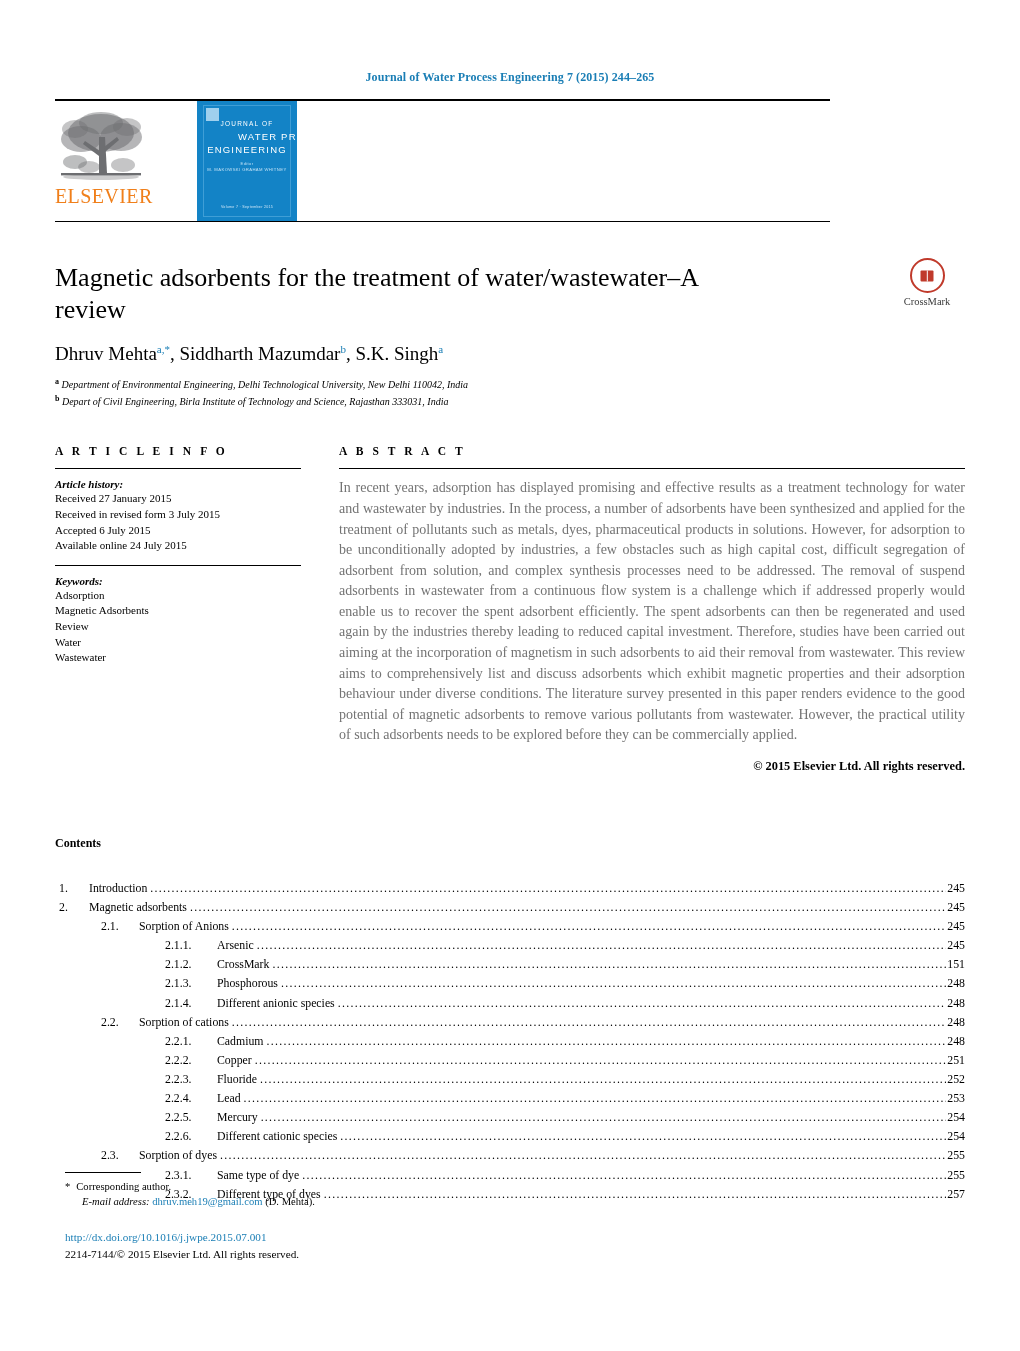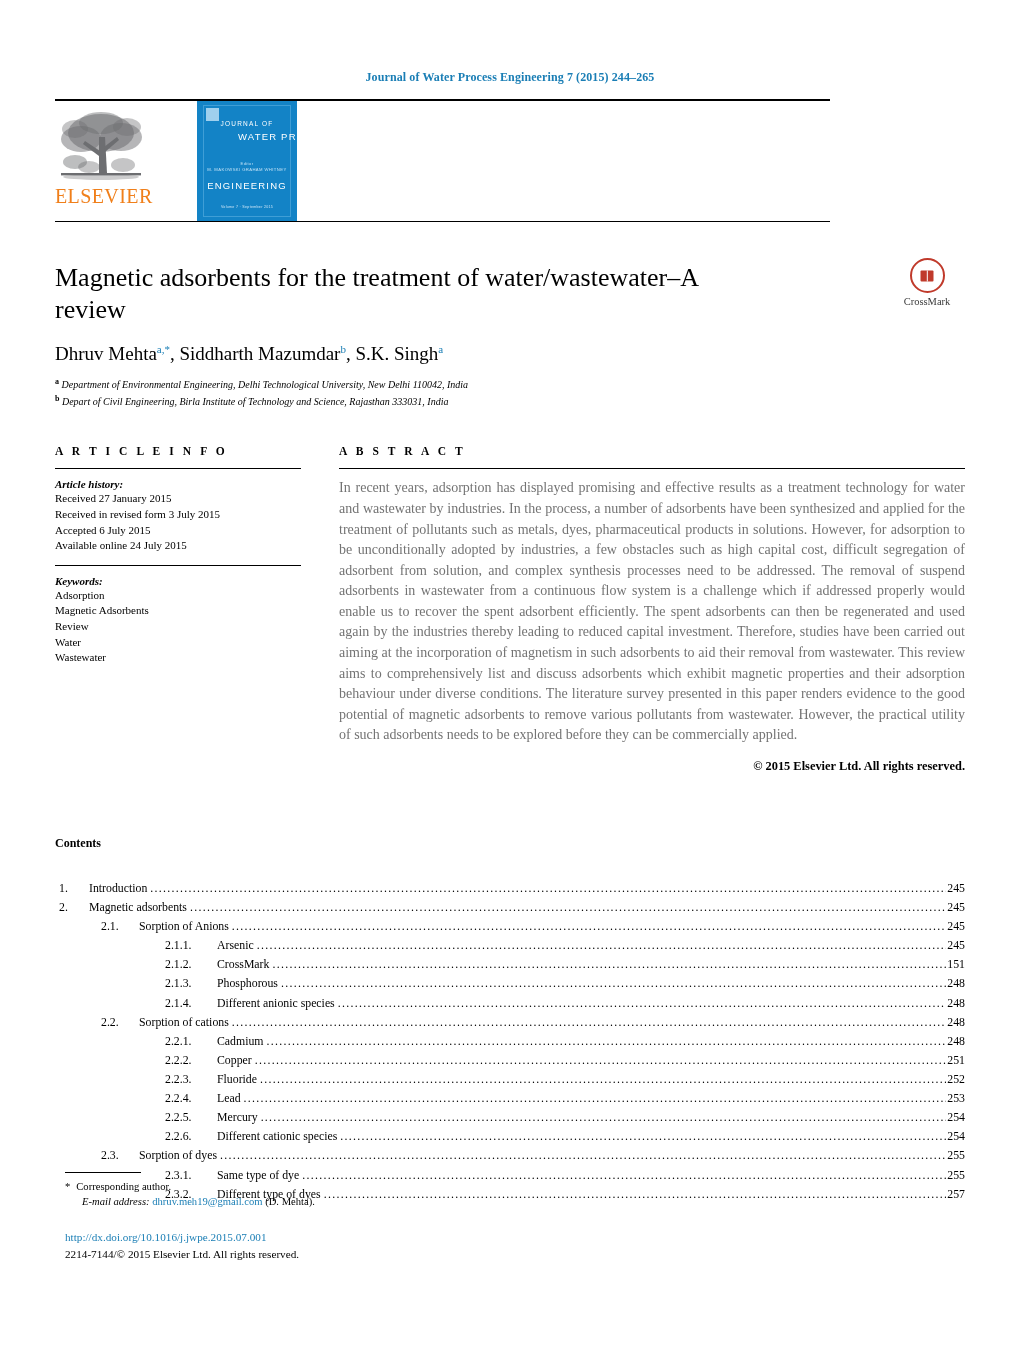--- a/index.html
+++ b/index.html
@@ -127,21 +127,21 @@
   .cover-t1, .cover-t2, .cover-t3 {
     position: absolute;
     width: 100%;
     text-align: center;
     color: #ffffff;
     font-family: "Liberation Sans", sans-serif;
     letter-spacing: 1.2px;
   }
   .cover-t1 { top: 19px; font-size: 6.5px; }
   .cover-t2 { top: 30px; font-size: 9.5px; padding-left: 40px; }
-  .cover-t3 { top: 43px; font-size: 9.5px; margin-top: 36px; }
+  .cover-t3 { top: 43px; font-size: 9.5px; }
   .cover-sub {
     position: absolute;
     top: 60px; width: 100%; text-align: center;
     color: #bfe0f5; font-family: "Liberation Sans", sans-serif;
     font-size: 4px; letter-spacing: 0.4px;
   }
   .cover-sub2 {
     position: absolute;
     top: 66px; width: 100%; text-align: center;
     color: #bfe0f5; font-family: "Liberation Sans", sans-serif;

